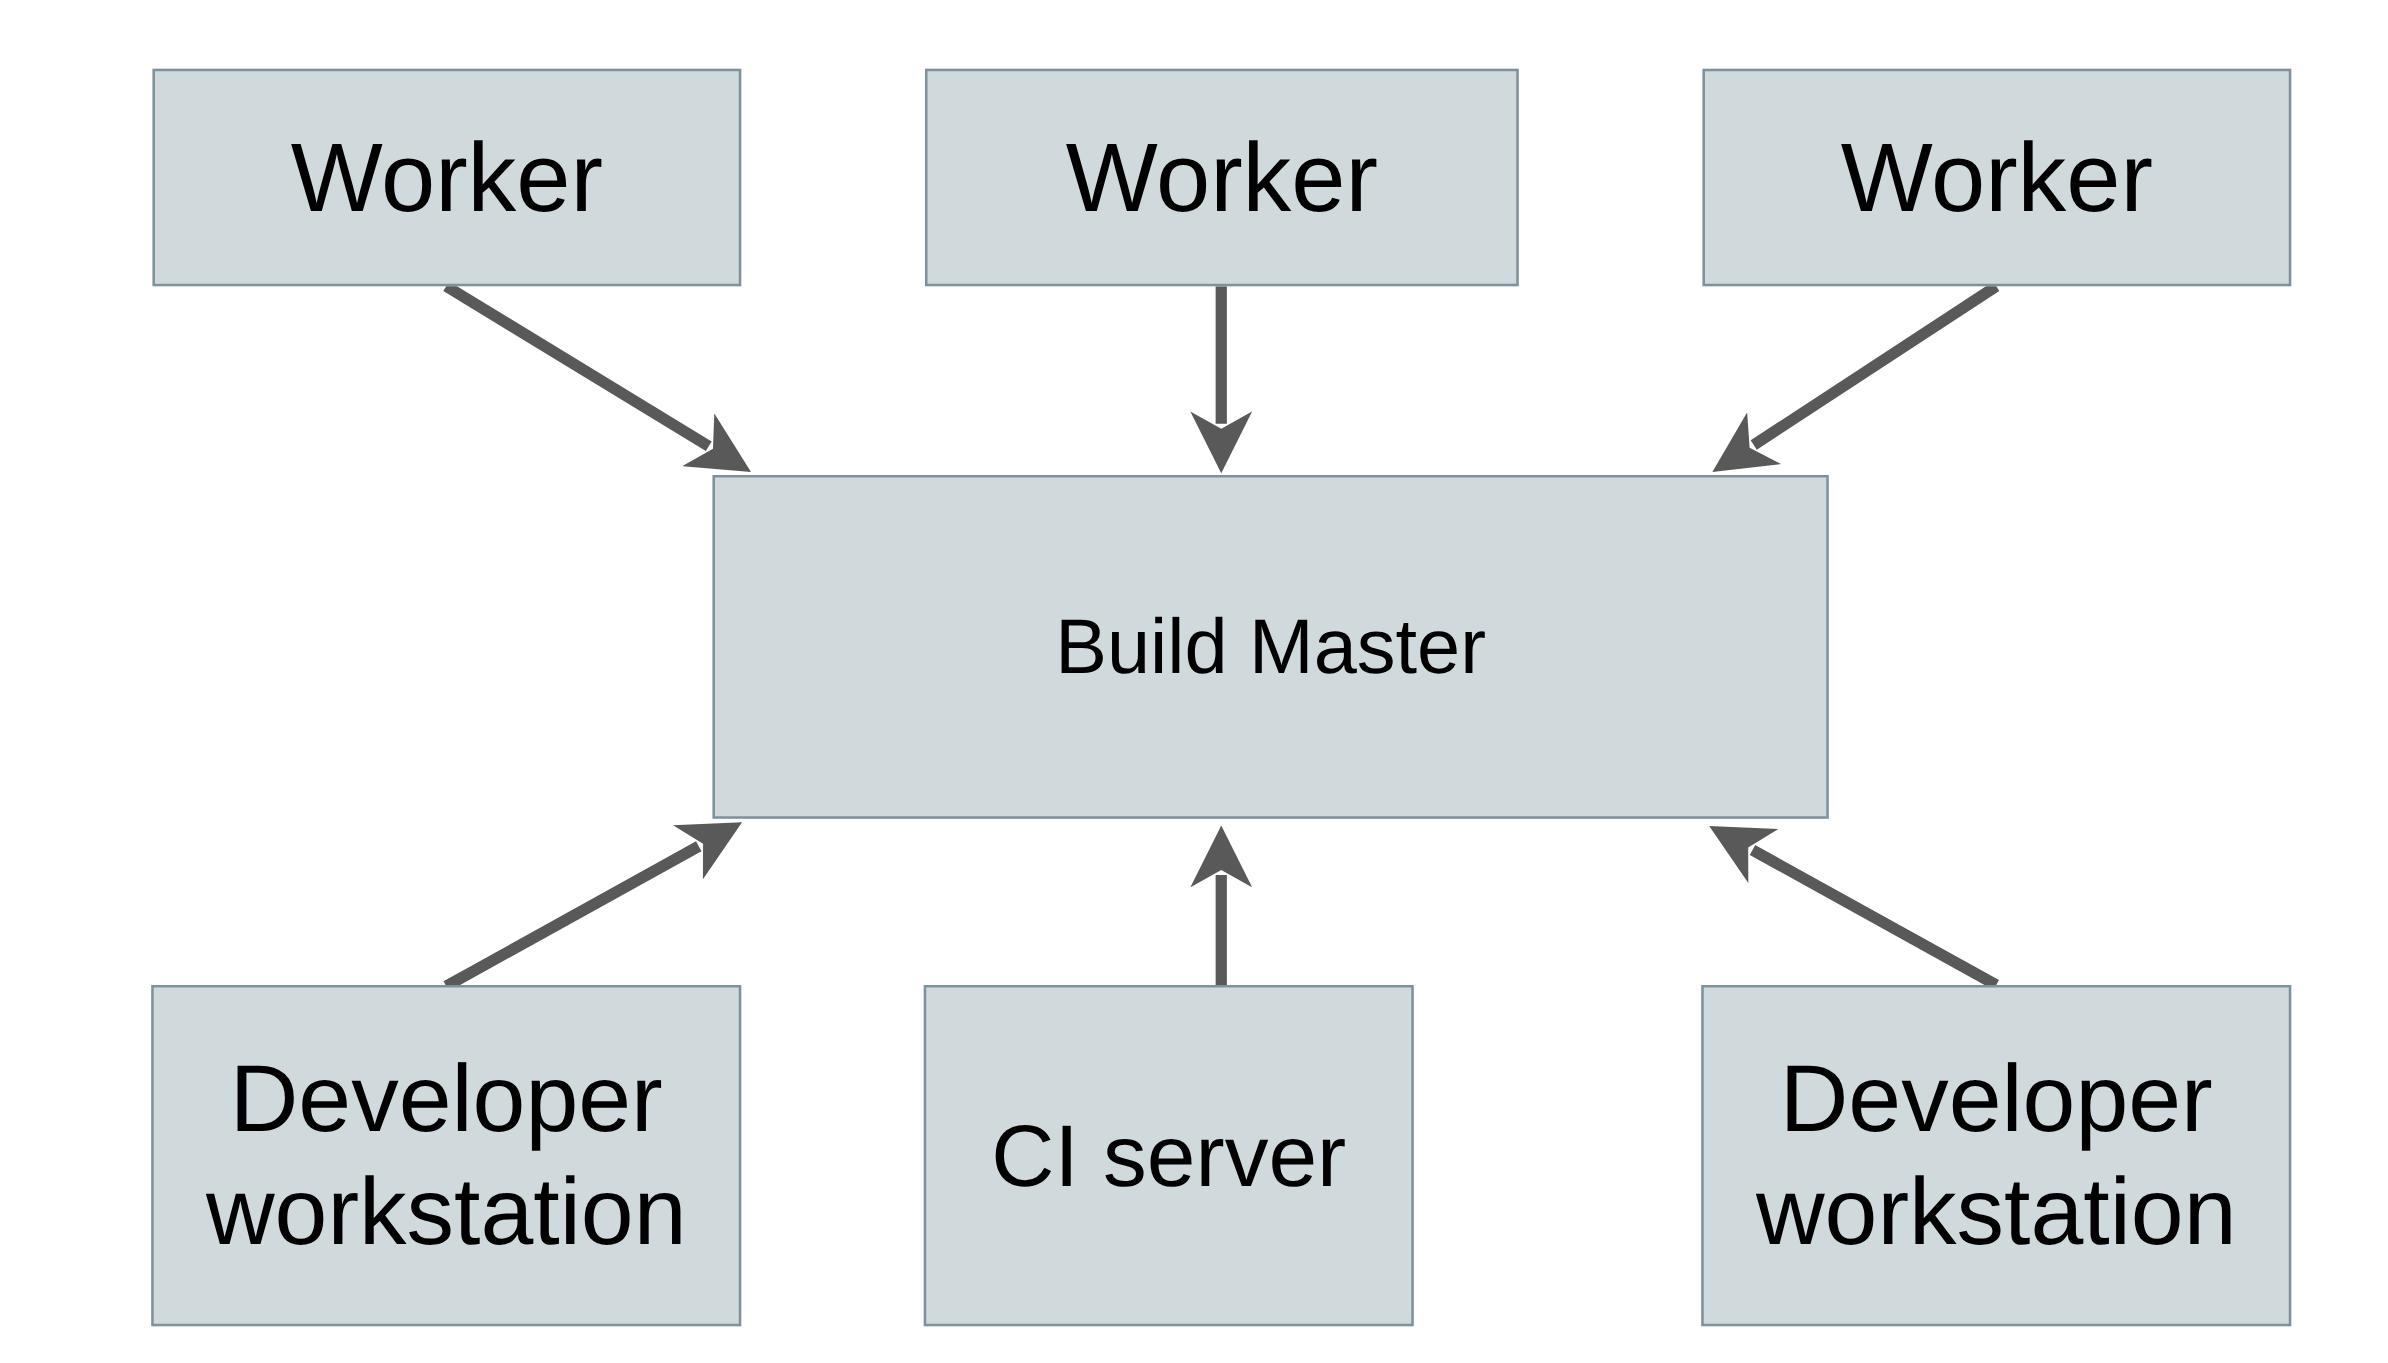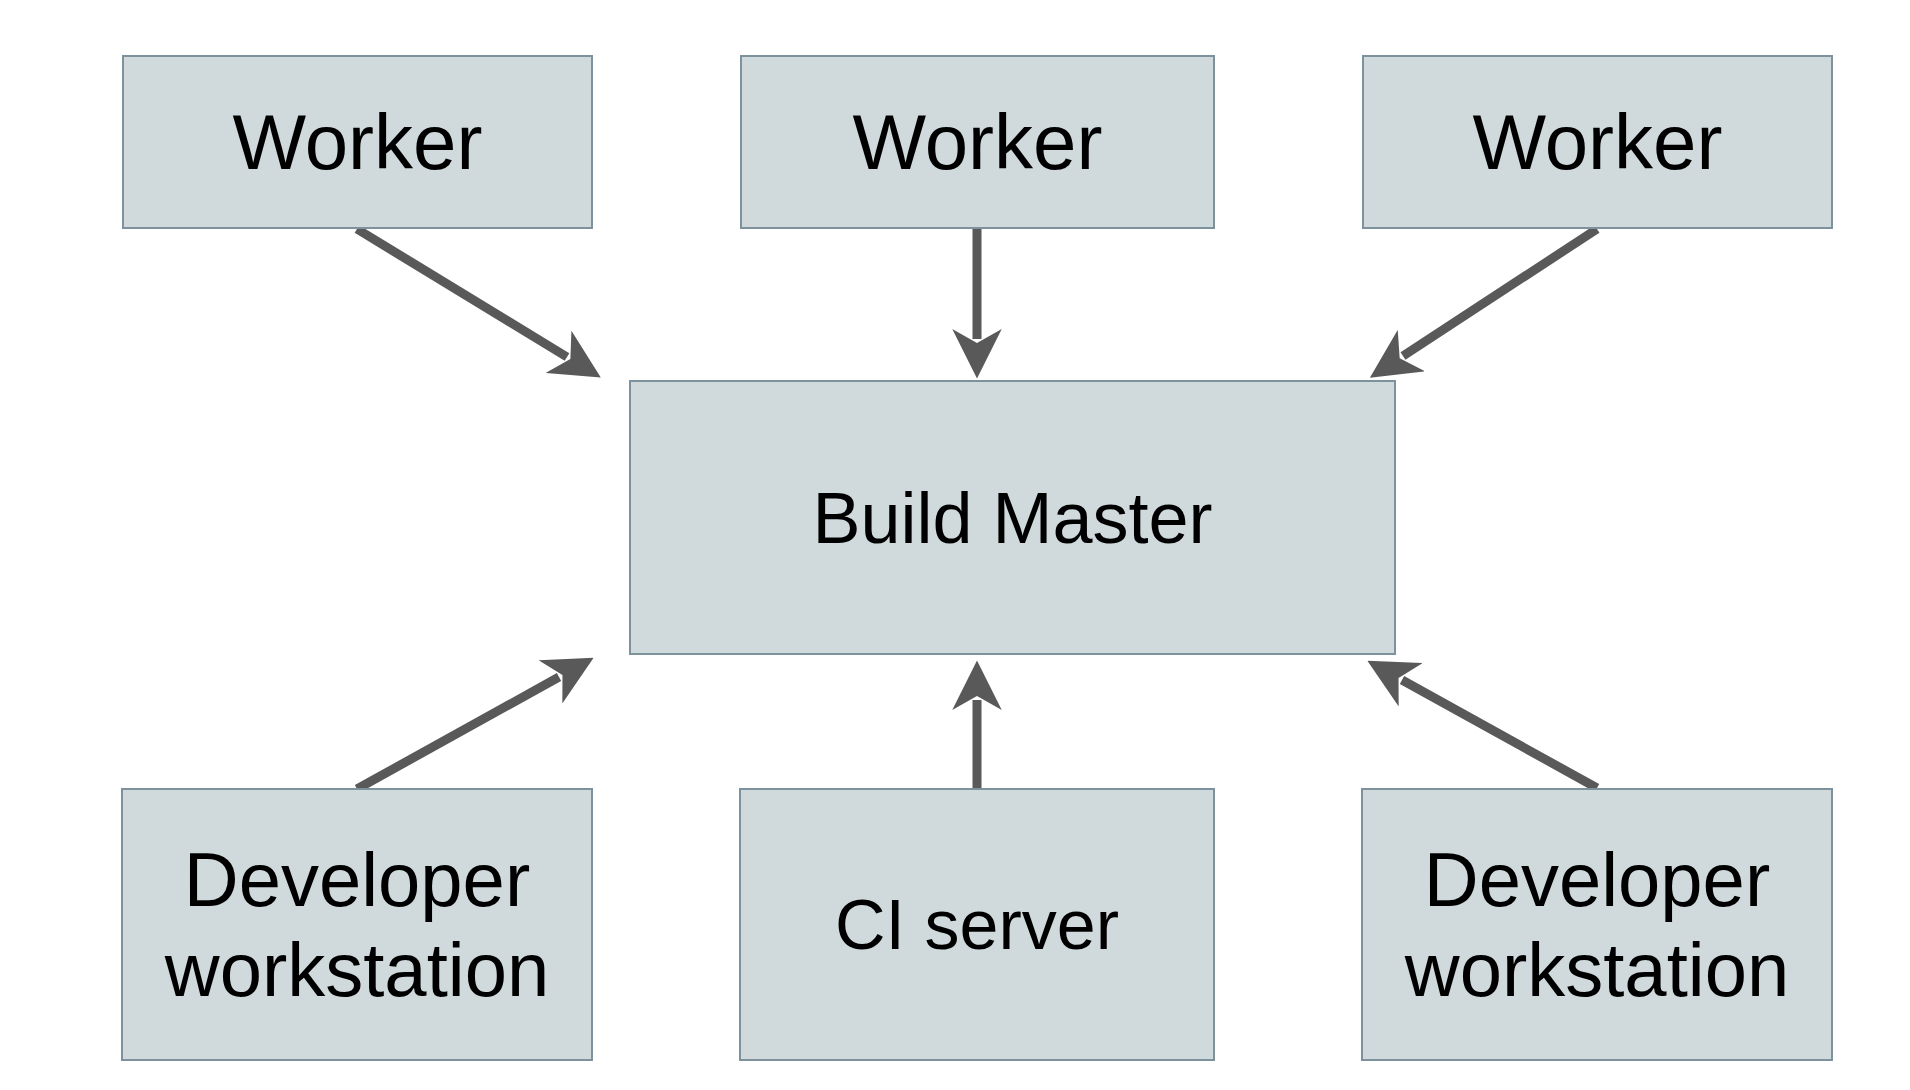--- a/index.html
+++ b/index.html
@@ -39,23 +39,23 @@
     text-align: center;
     color: var(--text, #000000);
   }
   .node span {
     display: block;
     padding: 0 8px;
   }
   .n-worker1      { left: 122px;  top: 43px;  width: 471px; height: 174px; font-size: 78px; }
   .n-worker2      { left: 740px;  top: 43px;  width: 475px; height: 174px; font-size: 78px; }
   .n-worker3      { left: 1362px; top: 43px;  width: 471px; height: 174px; font-size: 78px; }
-  .n-build-master { left: 629px;  top: 368px; width: 767px; height: 275px; font-size: 72px; }
+  .n-build-master { left: 570px;  top: 368px; width: 893px; height: 275px; font-size: 62px; }
   .n-dev1         { left: 121px;  top: 776px; width: 472px; height: 273px; font-size: 76px; line-height: 90px; }
-  .n-ci           { left: 739px;  top: 776px; width: 476px; height: 273px; font-size: 70px; }
+  .n-ci           { left: 739px;  top: 776px; width: 392px; height: 273px; font-size: 70px; }
   .n-dev2         { left: 1361px; top: 776px; width: 472px; height: 273px; font-size: 76px; line-height: 90px; }
 </style>
 </head>
 <body>
 
 <div class="canvas">
 
   <svg class="edges" viewBox="0 0 1910 1090" xmlns="http://www.w3.org/2000/svg">
     <defs>
       <marker id="ah" viewBox="0 0 10 10" refX="2" refY="5" markerWidth="5.5" markerHeight="5.5" orient="auto">

